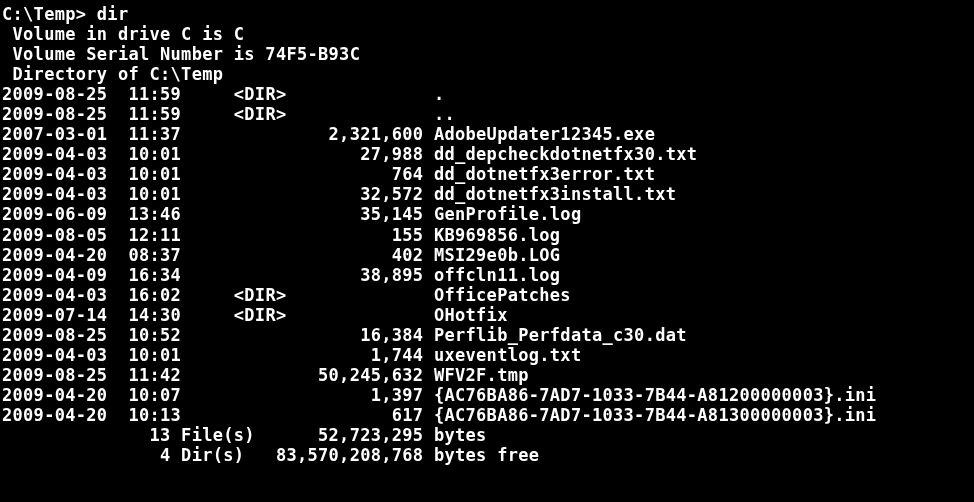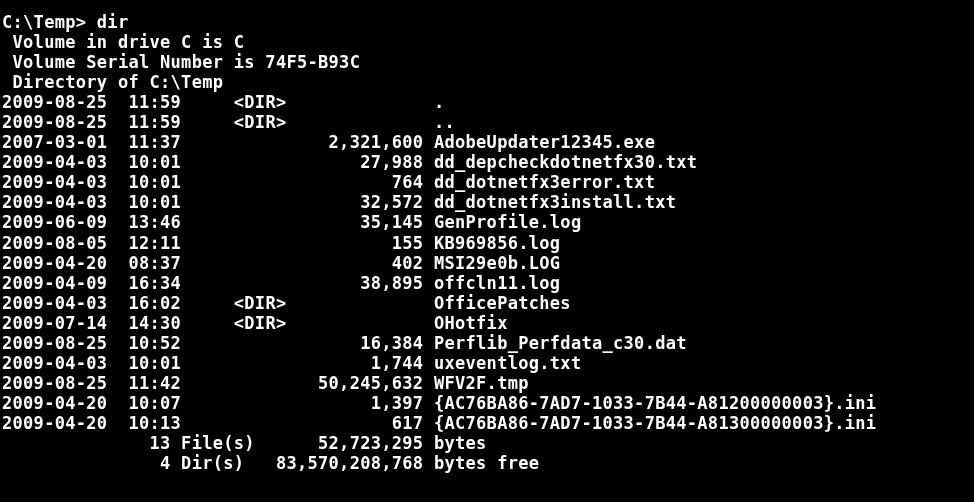--- a/index.html
+++ b/index.html
@@ -11,20 +11,20 @@
     font-size: 17px;
     line-height: 1.18;
     width: 974px;
     height: 502px;
     overflow: hidden;
     font-weight: bold;
     letter-spacing: 0.3px;
   }
   .terminal {
     white-space: pre;
-    padding: 12px 2px 0 2px;
+    padding: 4px 2px 0 2px;
   }
   .line { white-space: pre; }
 </style>
 </head>
 <body>
 
 <div class="terminal" id="term"><div class="line"><span>C:\Temp&gt; dir</span></div><div class="line"><span> Volume in drive C is C</span></div><div class="line"><span> Volume Serial Number is 74F5-B93C</span></div><div class="line"></div><div class="line"><span> Directory of C:\Temp</span></div><div class="line"></div><div class="line"><span>2009-08-25  </span><span>11:59   </span><span>  &lt;DIR&gt;              </span><span>.</span></div><div class="line"><span>2009-08-25  </span><span>11:59   </span><span>  &lt;DIR&gt;              </span><span>..</span></div><div class="line"><span>2007-03-01  </span><span>11:37   </span><span>           2,321,600 </span><span>AdobeUpdater12345.exe</span></div><div class="line"><span>2009-04-03  </span><span>10:01   </span><span>              27,988 </span><span>dd_depcheckdotnetfx30.txt</span></div><div class="line"><span>2009-04-03  </span><span>10:01   </span><span>                 764 </span><span>dd_dotnetfx3error.txt</span></div><div class="line"><span>2009-04-03  </span><span>10:01   </span><span>              32,572 </span><span>dd_dotnetfx3install.txt</span></div><div class="line"><span>2009-06-09  </span><span>13:46   </span><span>              35,145 </span><span>GenProfile.log</span></div><div class="line"><span>2009-08-05  </span><span>12:11   </span><span>                 155 </span><span>KB969856.log</span></div><div class="line"><span>2009-04-20  </span><span>08:37   </span><span>                 402 </span><span>MSI29e0b.LOG</span></div><div class="line"><span>2009-04-09  </span><span>16:34   </span><span>              38,895 </span><span>offcln11.log</span></div><div class="line"><span>2009-04-03  </span><span>16:02   </span><span>  &lt;DIR&gt;              </span><span>OfficePatches</span></div><div class="line"><span>2009-07-14  </span><span>14:30   </span><span>  &lt;DIR&gt;              </span><span>OHotfix</span></div><div class="line"><span>2009-08-25  </span><span>10:52   </span><span>              16,384 </span><span>Perflib_Perfdata_c30.dat</span></div><div class="line"><span>2009-04-03  </span><span>10:01   </span><span>               1,744 </span><span>uxeventlog.txt</span></div><div class="line"><span>2009-08-25  </span><span>11:42   </span><span>          50,245,632 </span><span>WFV2F.tmp</span></div><div class="line"><span>2009-04-20  </span><span>10:07   </span><span>               1,397 </span><span>{AC76BA86-7AD7-1033-7B44-A81200000003}.ini</span></div><div class="line"><span>2009-04-20  </span><span>10:13   </span><span>                 617 </span><span>{AC76BA86-7AD7-1033-7B44-A81300000003}.ini</span></div><div class="line"><span>              13 File(s) </span><span>     52,723,295 bytes</span></div><div class="line"><span>               4 Dir(s)  </span><span> 83,570,208,768 bytes free</span></div></div>
 
 </body></html>

